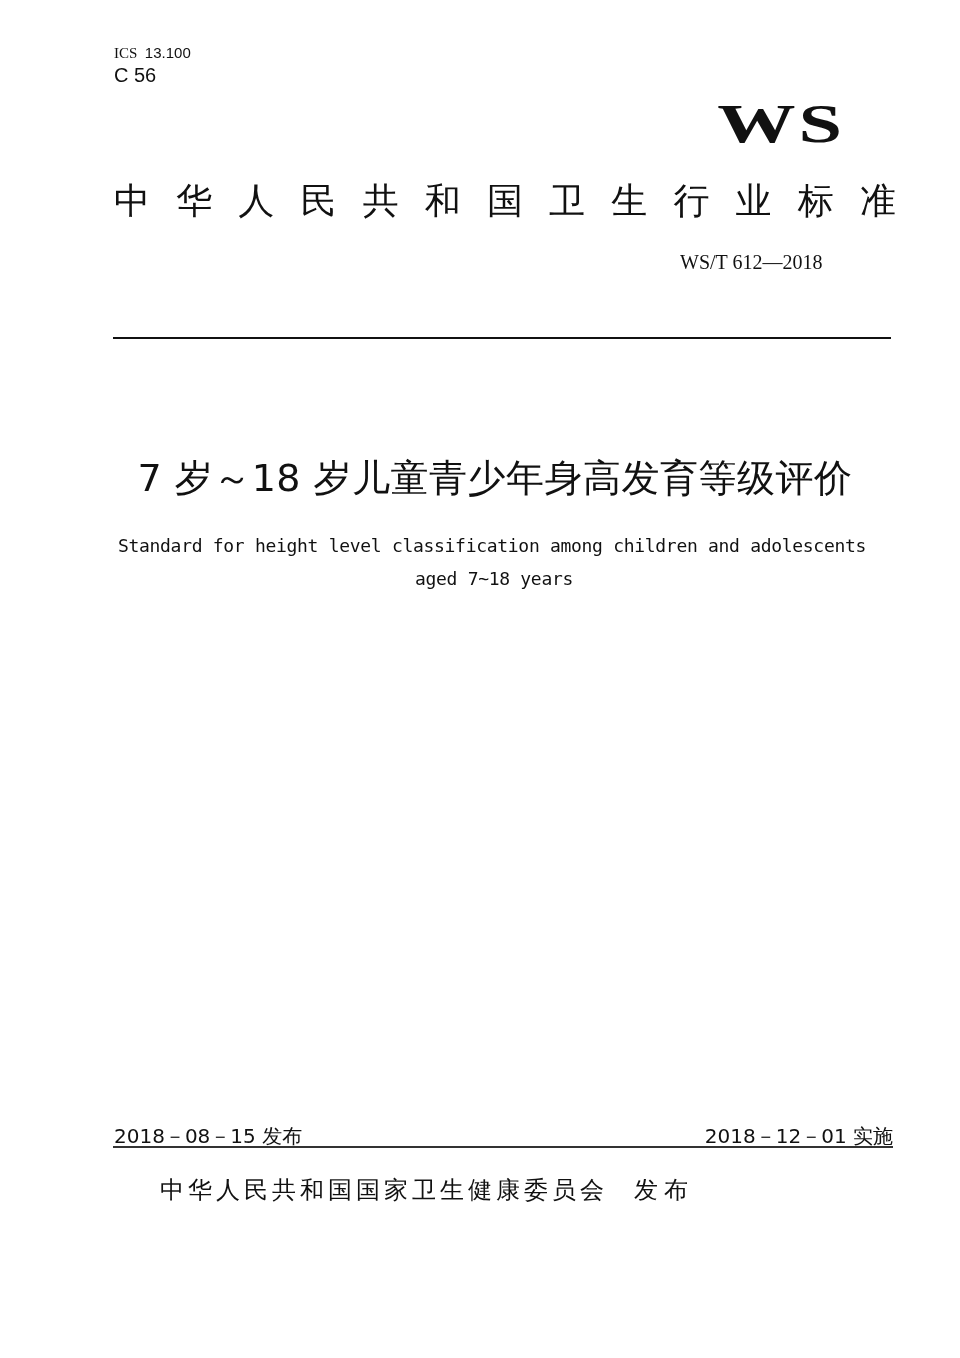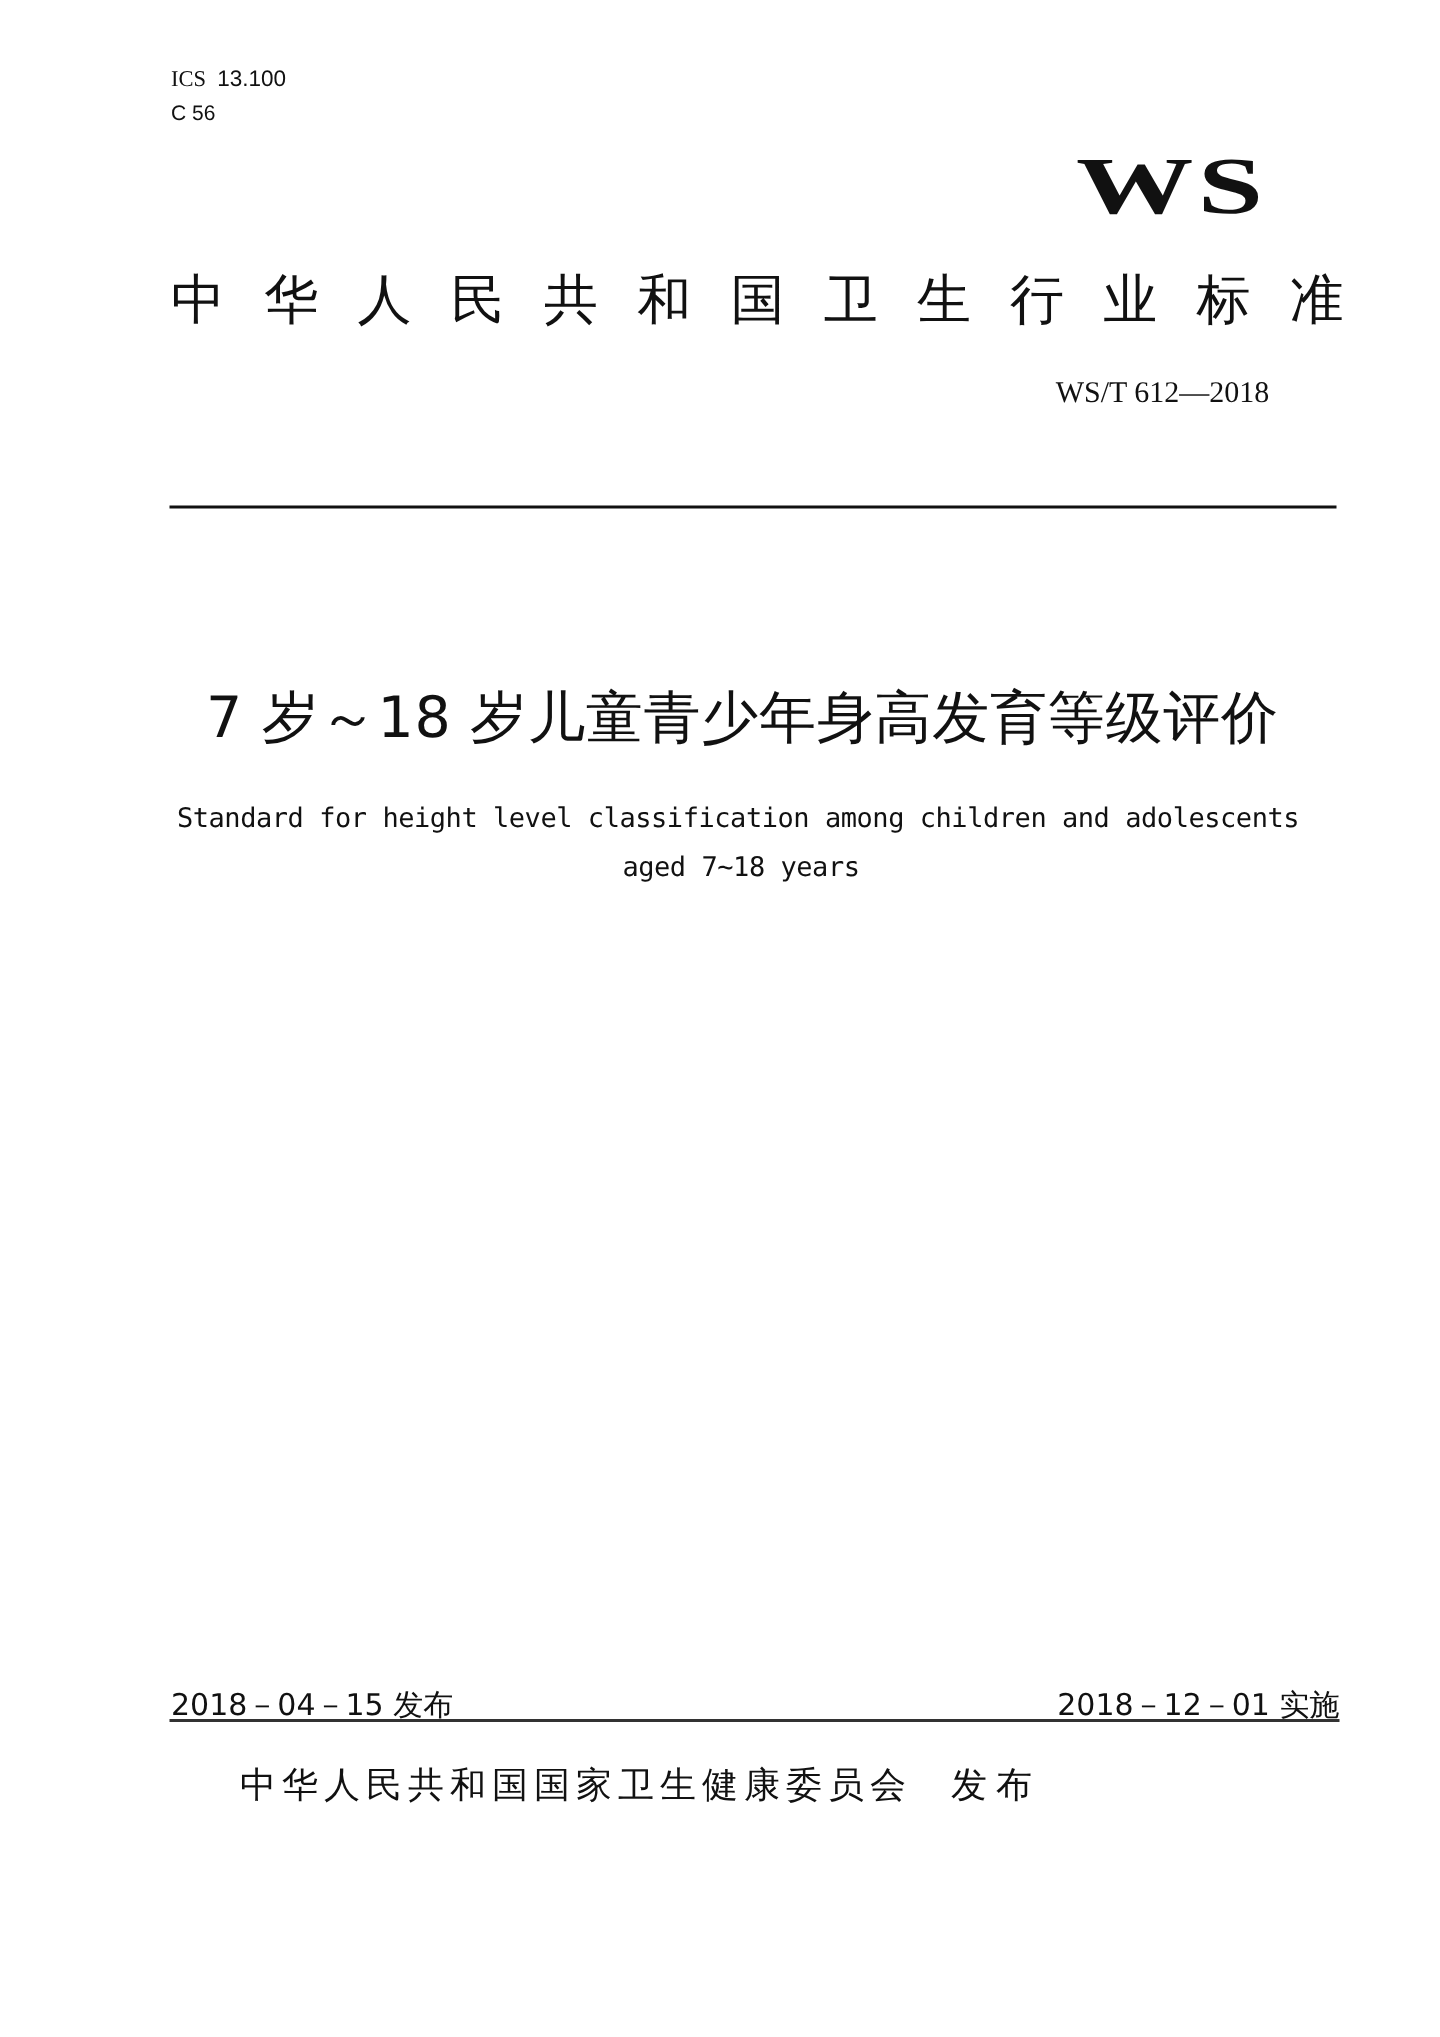--- a/index.html
+++ b/index.html
@@ -1,23 +1,23 @@
 <!DOCTYPE html>
 <html><head>
 <meta charset="utf-8">
 <style>
   html, body { margin: 0; padding: 0; background: #ffffff; }
   body { width: 960px; height: 1358px; position: relative; overflow: hidden; color: #111; font-family: "DejaVu Sans", sans-serif; }
   .abs { position: absolute; }
   .ics { left: 114px; top: 42px; font-family: "Liberation Serif", serif; font-size: 15px; line-height: 22px; }
   .ics .n { font-family: "Liberation Sans", sans-serif; text-align: right; }
-  .ccode { left: 114px; top: 64px; font-family: "Liberation Sans", sans-serif; font-size: 14px; line-height: 22px; }
+  .ccode { left: 114px; top: 64px; font-family: "Liberation Sans", sans-serif; font-size: 20px; line-height: 22px; }
   .logo { left: 700px; top: 94px; width: 145px; text-align: right; font-family: "Liberation Serif", serif; font-weight: bold; font-size: 54px; line-height: 60px; letter-spacing: 2px; transform: scaleX(1.45); transform-origin: right center; }
   .org-title { left: 114px; top: 177px; width: 782px; display: flex; justify-content: space-between; font-size: 36px; line-height: 48px; }
-  .stdno { left: 680px; top: 248px; width: 190px; text-align: center; font-family: "Liberation Serif", serif; font-size: 20px; line-height: 28px; }
+  .stdno { left: 680px; top: 248px; width: 190px; text-align: left; font-family: "Liberation Serif", serif; font-size: 20px; line-height: 28px; }
   .rule-top { left: 113px; top: 337px; width: 778px; height: 2px; background: #111; }
   .cn-title { left: 0; top: 452px; width: 990px; text-align: center; font-size: 38px; line-height: 52px; letter-spacing: 0.5px; }
   .en-title { left: 0; top: 532px; width: 984px; text-align: center; font-family: "DejaVu Sans Mono", monospace; font-size: 18px; line-height: 28px; letter-spacing: -0.3px; }
   .en-title2 { left: 0; top: 565px; width: 988px; text-align: center; font-family: "DejaVu Sans Mono", monospace; font-size: 18px; line-height: 28px; letter-spacing: -0.3px; }
   .date-left { left: 114px; top: 1122px; font-size: 20px; line-height: 28px; }
   .date-right { right: 67px; top: 1122px; font-size: 20px; line-height: 28px; text-align: right; }
   .rule-bottom { left: 113px; top: 1146px; width: 780px; height: 2px; background: #333; }
   .publisher { left: 160px; top: 1172px; font-size: 24px; line-height: 36px; letter-spacing: 4px; white-space: nowrap; text-align: right; }
   .publisher .pub-action { margin-left: 26px; letter-spacing: 6px; }
 </style>
@@ -49,19 +49,19 @@
 </div>
 
 <div class="abs stdno">WS/T 612—2018</div>
 
 <div class="abs rule-top"></div>
 
 <div class="abs cn-title">7 岁～18 岁儿童青少年身高发育等级评价</div>
 <div class="abs en-title">Standard for height level classification among children and adolescents</div>
 <div class="abs en-title2">aged 7~18 years</div>
 
-<div class="abs date-left">2018－04－15 发布</div>
+<div class="abs date-left">2018－08－15 发布</div>
 <div class="abs date-right">2018－12－01 实施</div>
 <div class="abs rule-bottom"></div>
 
 <div class="abs publisher">
   <span>中华人民共和国国家卫生健康委员会</span><span class="pub-action">发布</span>
 </div>
 
 </body></html>

